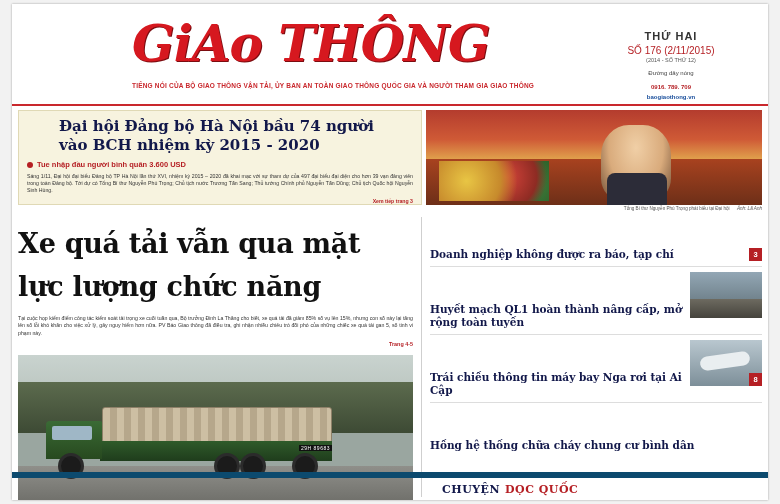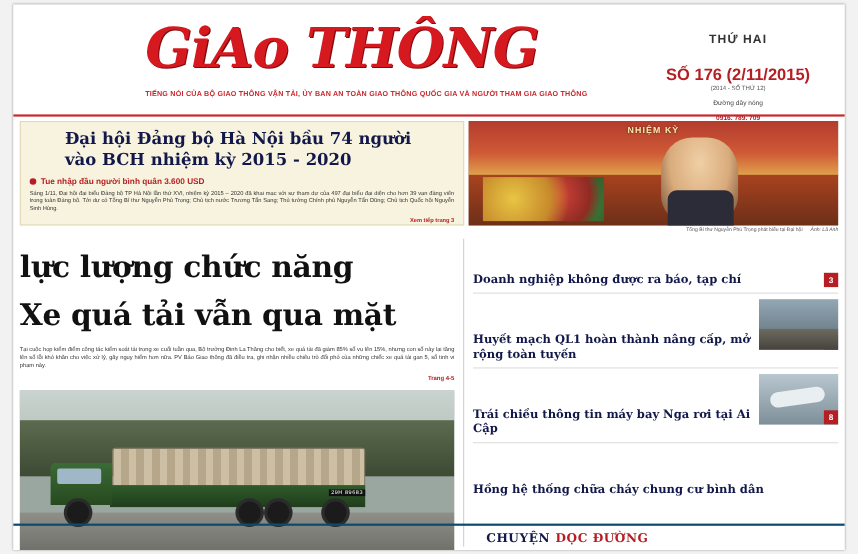--- a/index.html
+++ b/index.html
@@ -66,24 +66,24 @@
     text-align: center;
     color: #222;
   }
   .mast-day {
     font-size: 11px;
     font-weight: bold;
     letter-spacing: 1px;
     color: #333;
   }
   .mast-issue {
-    font-size: 15px;
-    font-weight: bold;
+    font-size: 10px;
+    font-weight: normal;
     color: #b51f24;
-    margin-top: 18px;
+    margin-top: 3px;
   }
   .mast-sub {
     font-size: 5.5px;
     color: #555;
     margin-top: 1px;
   }
   .mast-line {
     margin-top: 6px;
     font-size: 6px;
     color: #444;
@@ -322,21 +322,21 @@
   .thumb-c:after { content:""; position:absolute; left:10px; top:14px; width:50px; height:14px;
     background:#e9eef0; transform: rotate(-8deg); border-radius: 7px; }
 
   .side-item.no-thumb .side-title { color:#12184a; }
 
   
   .footer {
     position: absolute;
     left: 0; right: 0; bottom: 0;
     height: 22px;
-    border-top: 2px solid #0c4a6e;
+    border-top: 6px solid #0c4a6e;
     display: flex;
     align-items: center;
     padding-left: 430px;
   }
   .foot-a {
     font-family: "DejaVu Serif", serif;
     font-size: 11px; font-weight: bold; color: #12184a;
     letter-spacing: 0.5px;
   }
   .foot-b {
@@ -371,35 +371,34 @@
       <div class="topband-left">
         <div class="topband-head">Đại hội Đảng bộ Hà Nội bầu 74 người</div>
         <div class="topband-head">vào BCH nhiệm kỳ 2015 - 2020</div>
         <div class="topband-kicker">Tue nhập đầu người bình quân 3.600 USD</div>
         <div class="topband-body">Sáng 1/11, Đại hội đại biểu Đảng bộ TP Hà Nội lần thứ XVI, nhiệm kỳ 2015 – 2020 đã khai mạc với sự tham dự của 497 đại biểu đại diện cho hơn 39 vạn đảng viên trong toàn Đảng bộ. Tới dự có Tổng Bí thư Nguyễn Phú Trọng; Chủ tịch nước Trương Tấn Sang; Thủ tướng Chính phủ Nguyễn Tấn Dũng; Chủ tịch Quốc hội Nguyễn Sinh Hùng.</div>
         <div class="topband-more">Xem tiếp trang 3</div>
       </div>
       <div class="topband-right">
         <div class="photo-sky"></div>
         <div class="photo-floor"></div>
-        <div class="photo-banner">NHIỆM KỲ</div>
         <div class="photo-person"></div>
         <div class="photo-flowers"></div>
       </div>
     </div>
     <div style="margin:1px 6px 0 6px; text-align:right; font-size:4.6px; color:#555;">
       <span>Tổng Bí thư Nguyễn Phú Trọng phát biểu tại Đại hội</span>
       <span style="margin-left:6px; font-style:italic;">Ảnh: Lã Anh</span>
     </div>
 
     <div class="main">
 
       <div class="col-left">
+        <div class="lead-title">Xe quá tải vẫn qua mặt</div>
         <div class="lead-title">lực lượng chức năng</div>
-        <div class="lead-title">Xe quá tải vẫn qua mặt</div>
         <div class="lead-body">Tại cuộc họp kiểm điểm công tác kiểm soát tải trọng xe cuối tuần qua, Bộ trưởng Đinh La Thăng cho biết, xe quá tải đã giảm 85% số vụ lên 15%, nhưng con số này lại tăng lên số lỗi khó khăn cho việc xử lý, gây nguy hiểm hơn nữa. PV Báo Giao thông đã điều tra, ghi nhận nhiều chiêu trò đối phó của những chiếc xe quá tải gan 5, số tinh vi phạm này.</div>
         <div class="lead-more">Trang 4-5</div>
 
         <div class="lead-photo">
           <div class="lp-sky"></div>
           <div class="lp-hill"></div>
           <div class="lp-road"></div>
           <div class="lp-truck">
             <div class="lp-load"></div>
             <div class="lp-body"></div>
@@ -448,17 +447,17 @@
           <div class="side-text">
             <div class="side-title">Hồng hệ thống chữa cháy chung cư bình dân</div>
           </div>
         </div>
 
       </div>
     </div>
 
     <div class="footer">
       <div class="foot-a">CHUYỆN</div>
-      <div class="foot-b">DỌC ĐƯỜNG</div>
+      <div class="foot-b">DỌC QUỐC</div>
     </div>
 
   </div>
 </div>
 
 </body></html>

